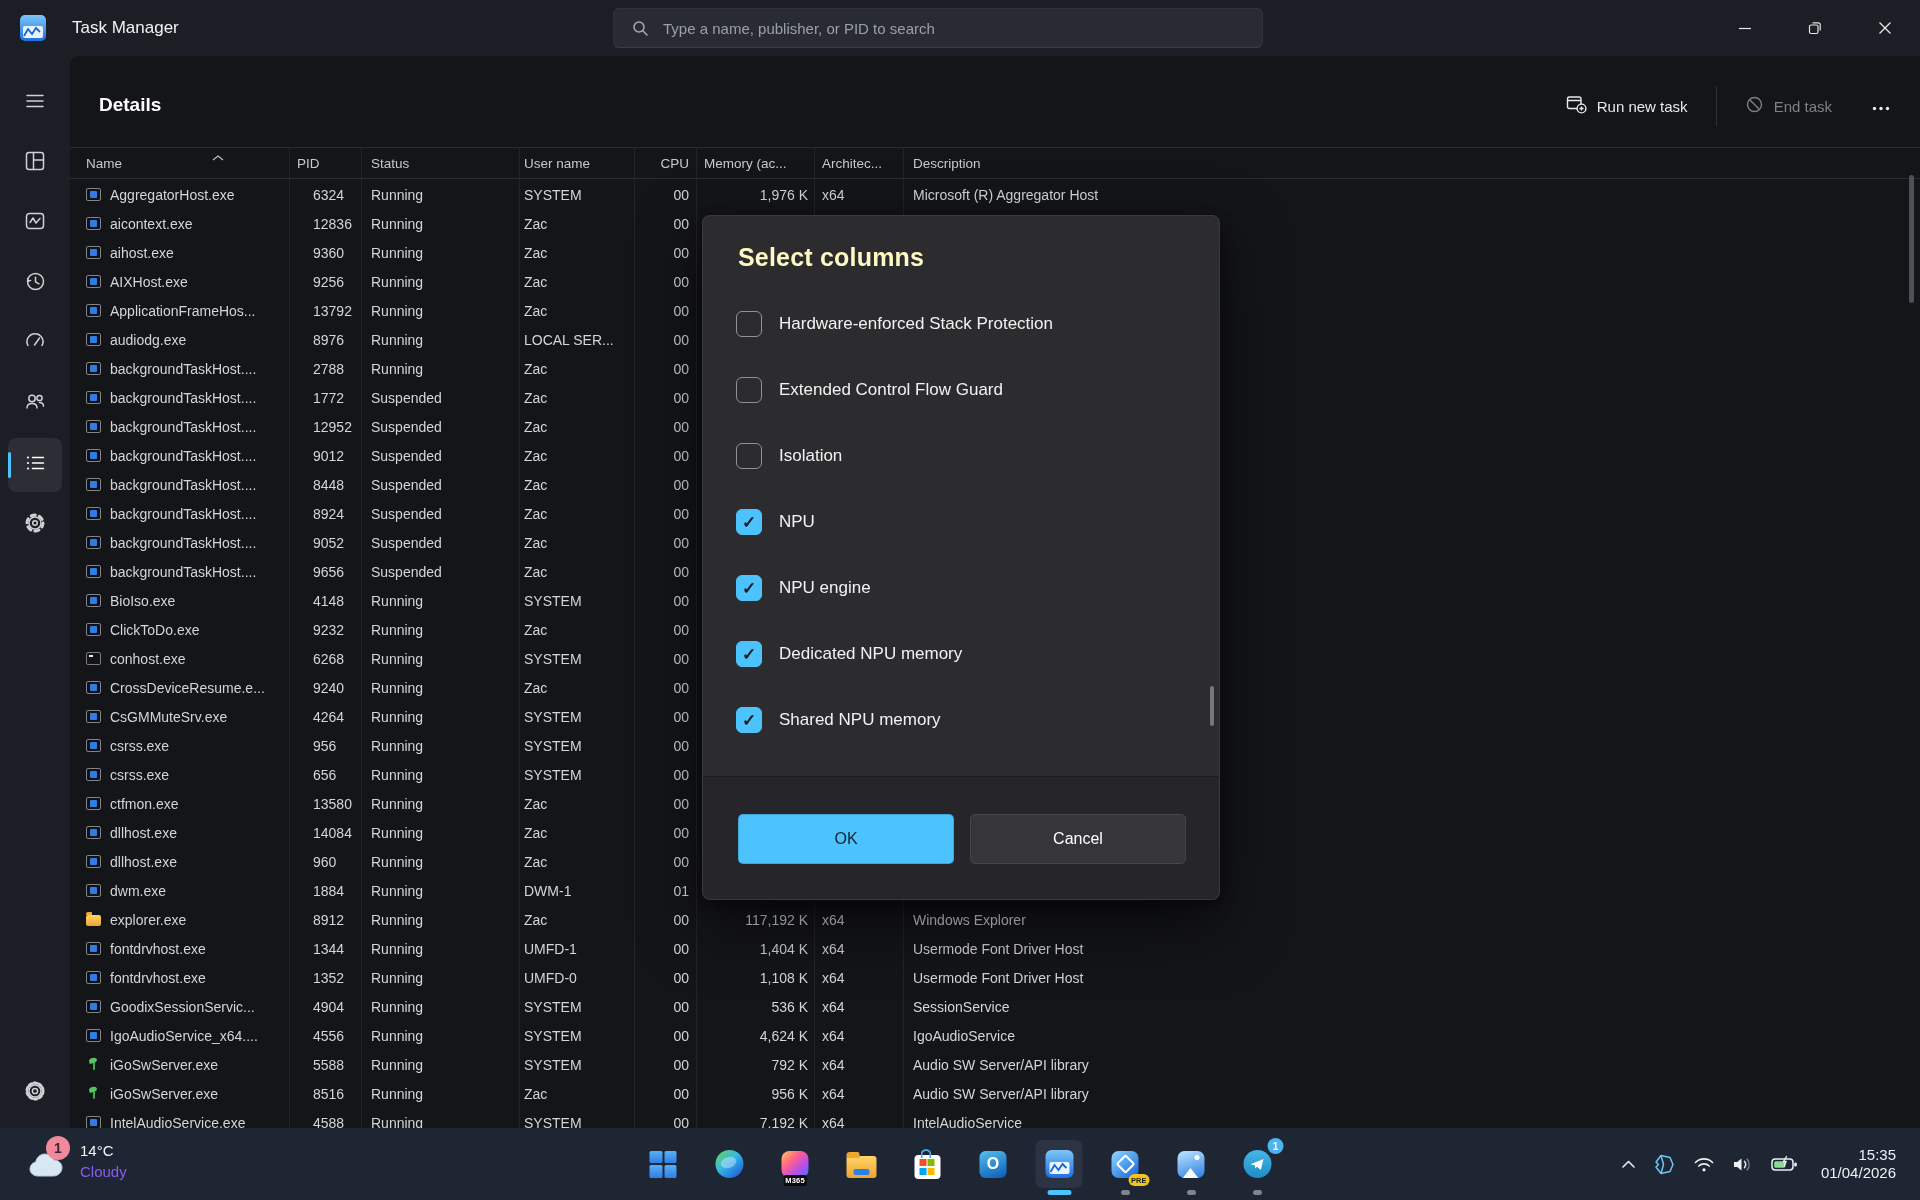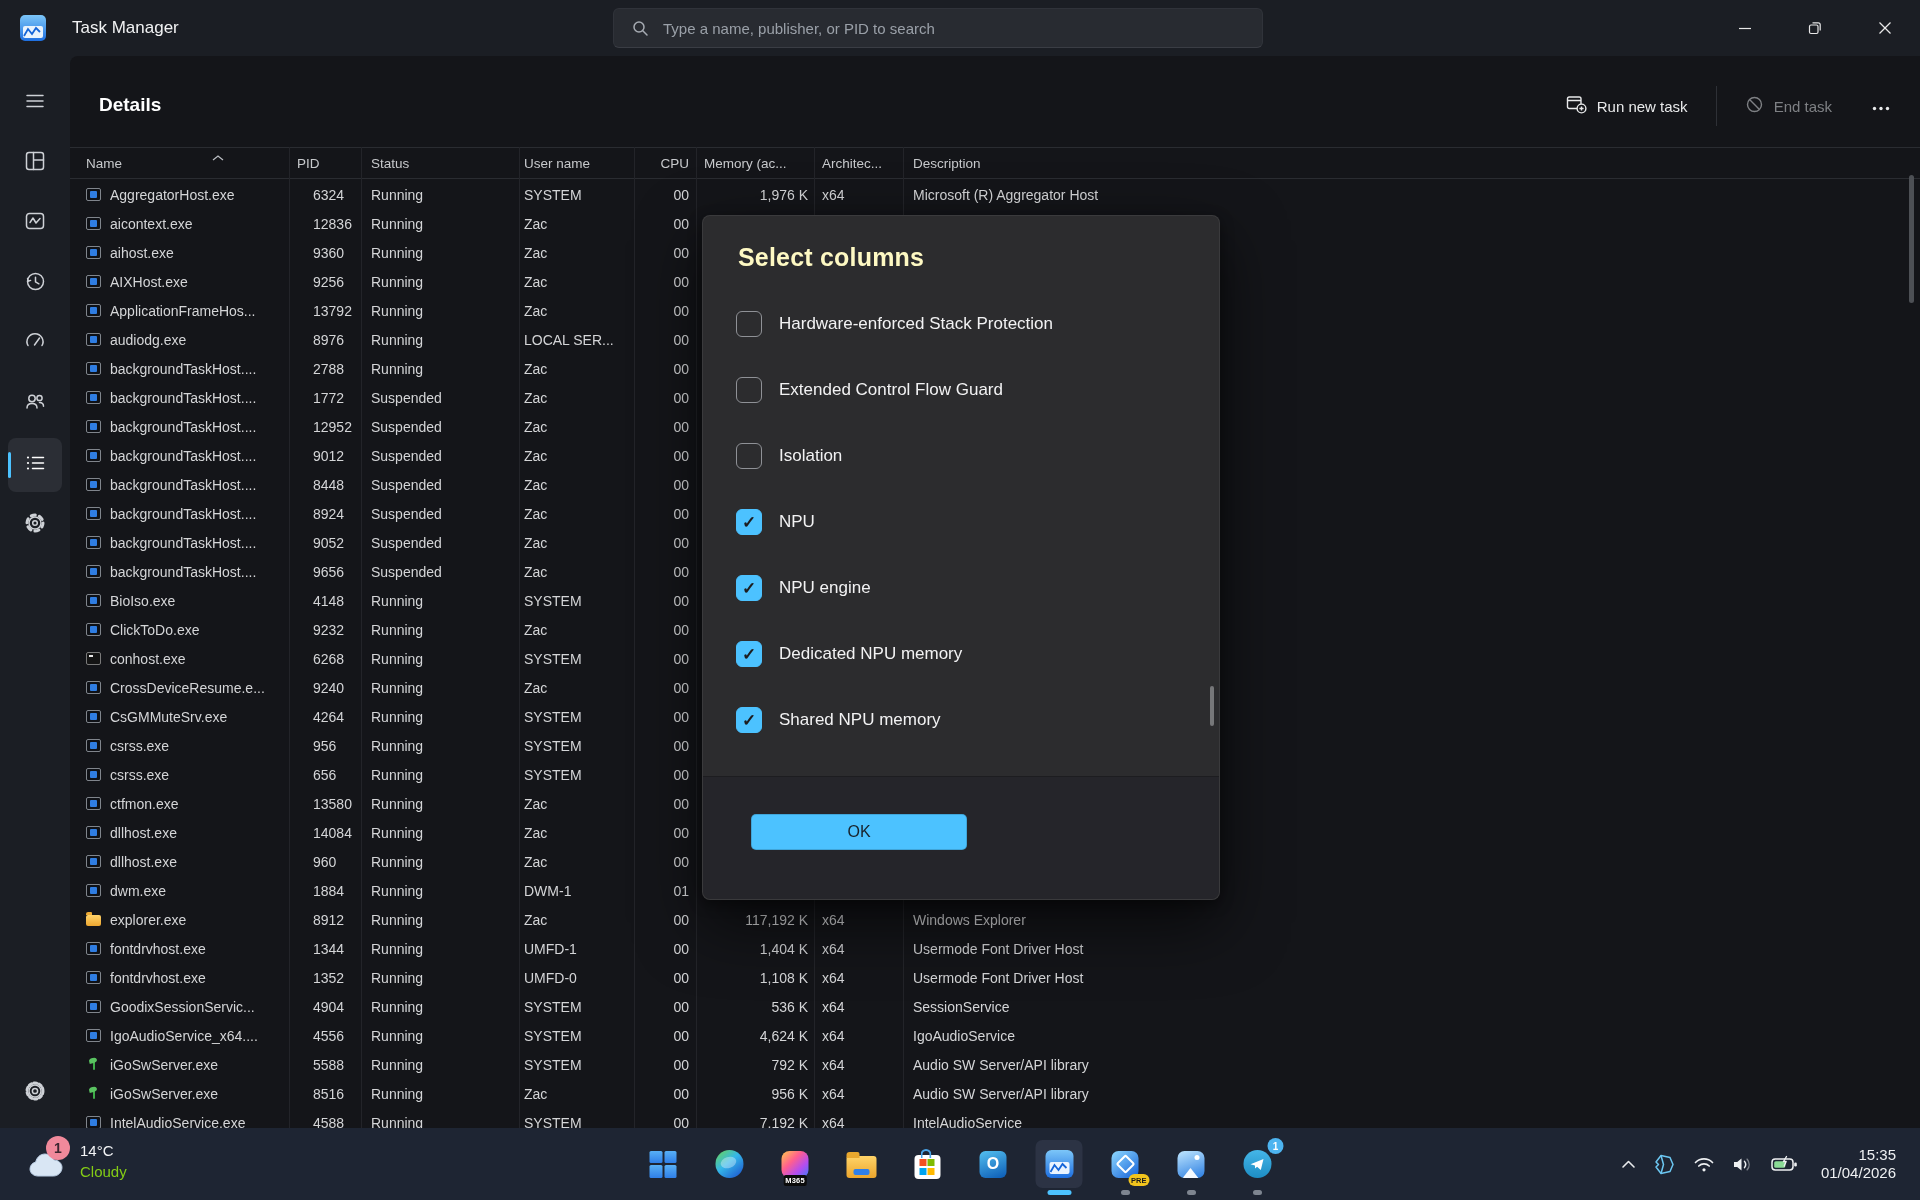--- a/index.html
+++ b/index.html
@@ -85,34 +85,34 @@
   .dialog-list{position:absolute;left:0;top:75px;right:0;height:462px;overflow:hidden;}
   .dialog-item{height:66px;display:flex;align-items:center;padding-left:33px;gap:17px;}
   .cb{width:26px;height:26px;border-radius:6px;border:1.5px solid #8f9196;box-sizing:border-box;flex:none;
     display:flex;align-items:center;justify-content:center;background:transparent;}
   .cb.checked{background:var(--accent,#4cc2ff);border-color:var(--accent,#4cc2ff);}
   .cb.checked::after{content:"✓";font-size:17px;font-weight:700;color:#1d1d1f;line-height:1;}
   .cb-label{font-size:17px;color:#f2f2f3;}
   .dlg-scroll{position:absolute;right:5px;top:470px;width:4px;height:40px;border-radius:2px;background:#767779;}
   .dialog-footer{position:absolute;left:0;right:0;bottom:0;height:122px;background:#25252a;
     border-top:1px solid #1d1d20;border-radius:0 0 8px 8px;}
-  .btn{position:absolute;top:37px;width:216px;height:36px;border-radius:5px;font-size:16px;
-    display:flex;align-items:center;justify-content:center;box-sizing:border-box;margin-left:13px;}
+  .btn{position:absolute;top:37px;width:216px;height:50px;border-radius:5px;font-size:16px;
+    display:flex;align-items:center;justify-content:center;box-sizing:border-box;}
   .btn-ok{left:35px;background:var(--accent,#4cc2ff);color:#17222b;border:1px solid rgba(0,0,0,.15);}
   .btn-cancel{left:267px;background:#36363a;color:#ffffff;border:1px solid #45454a;}
 
   
   .taskbar{position:absolute;left:0;bottom:0;width:1920px;height:72px;background:#1e2533;z-index:10;}
   .weather{position:absolute;left:26px;top:12px;display:flex;align-items:flex-start;gap:8px;}
   .cloud-wrap{position:relative;width:46px;height:46px;}
   .weather-badge{position:absolute;top:-4px;left:20px;width:24px;height:24px;border-radius:50%;
     background:var(--badge-pink,#f0899b);color:#3c2730;font-size:14px;font-weight:600;
     display:flex;align-items:center;justify-content:center;z-index:2;}
   .weather-text .t1{font-size:15px;color:#f3f4f6;margin-top:2px;}
-  .weather-text .t2{font-size:15px;color:#84cc16;margin-top:4px;}
+  .weather-text .t2{font-size:15px;color:#8b5cf6;margin-top:4px;}
   .taskbar-apps{position:absolute;left:50%;top:0;transform:translateX(-50%);height:72px;display:flex;align-items:center;gap:19px;}
   .tb-item{width:47px;height:48px;position:relative;display:flex;align-items:center;justify-content:center;}
   .tb-item.active-app{background:#2c3344;border-radius:7px;}
   .run-dot{position:absolute;bottom:-7px;left:50%;transform:translateX(-50%);width:9px;height:5px;border-radius:3px;background:#7e8590;}
   .active-pill{position:absolute;bottom:-7px;left:50%;transform:translateX(-50%);width:24px;height:5px;border-radius:3px;background:var(--accent,#4cc2ff);}
   .start-ic{width:27px;height:27px;display:grid;grid-template-columns:12.5px 12.5px;grid-template-rows:12.5px 12.5px;gap:2px;}
   .start-ic i{background:linear-gradient(180deg,#58b0f6,#2f7fe8);border-radius:1.5px;}
   .edge-ic{width:28px;height:28px;border-radius:50%;background:linear-gradient(140deg,#66d35f 5%,#35b7e9 45%,#1c56cf 95%);position:relative;overflow:hidden;}
   .edge-ic::after{content:"";position:absolute;left:5px;top:7px;width:16px;height:11px;border-radius:50%;background:rgba(255,255,255,.35);transform:rotate(-18deg);}
   .m365-ic{width:27px;height:27px;border-radius:8px;background:linear-gradient(135deg,#ffc94d 0%,#ff5f8f 38%,#b44df0 68%,#3a7df8 100%);}
@@ -792,20 +792,21 @@
           <span class="cb-label">Dedicated NPU memory</span>
         </div>
         <div class="dialog-item">
           <span class="cb checked"></span>
           <span class="cb-label">Shared NPU memory</span>
         </div>
       </div>
     <div class="dlg-scroll"></div>
     <div class="dialog-footer">
       <div class="btn btn-ok">OK</div>
+      <div class="btn btn-cancel">Cancel</div>
     </div>
   </div>
 
   <div class="taskbar">
 
     <div class="weather">
       <div class="cloud-wrap">
         <span>
           <svg width="46" height="44" viewBox="0 0 46 44">
               <path d="M12 36c-4.5 0-8-3-8-7 0-3.4 2.4-6.2 5.7-6.9C10.5 17.5 14.4 14 19 14c4 0 7.4 2.4 8.9 5.9 4.4.2 8.1 3.3 8.1 7.6 0 4.6-3.8 8.5-8.5 8.5z" fill="#d9e6f4" stroke="#b9cde4" stroke-width="1"></path>

